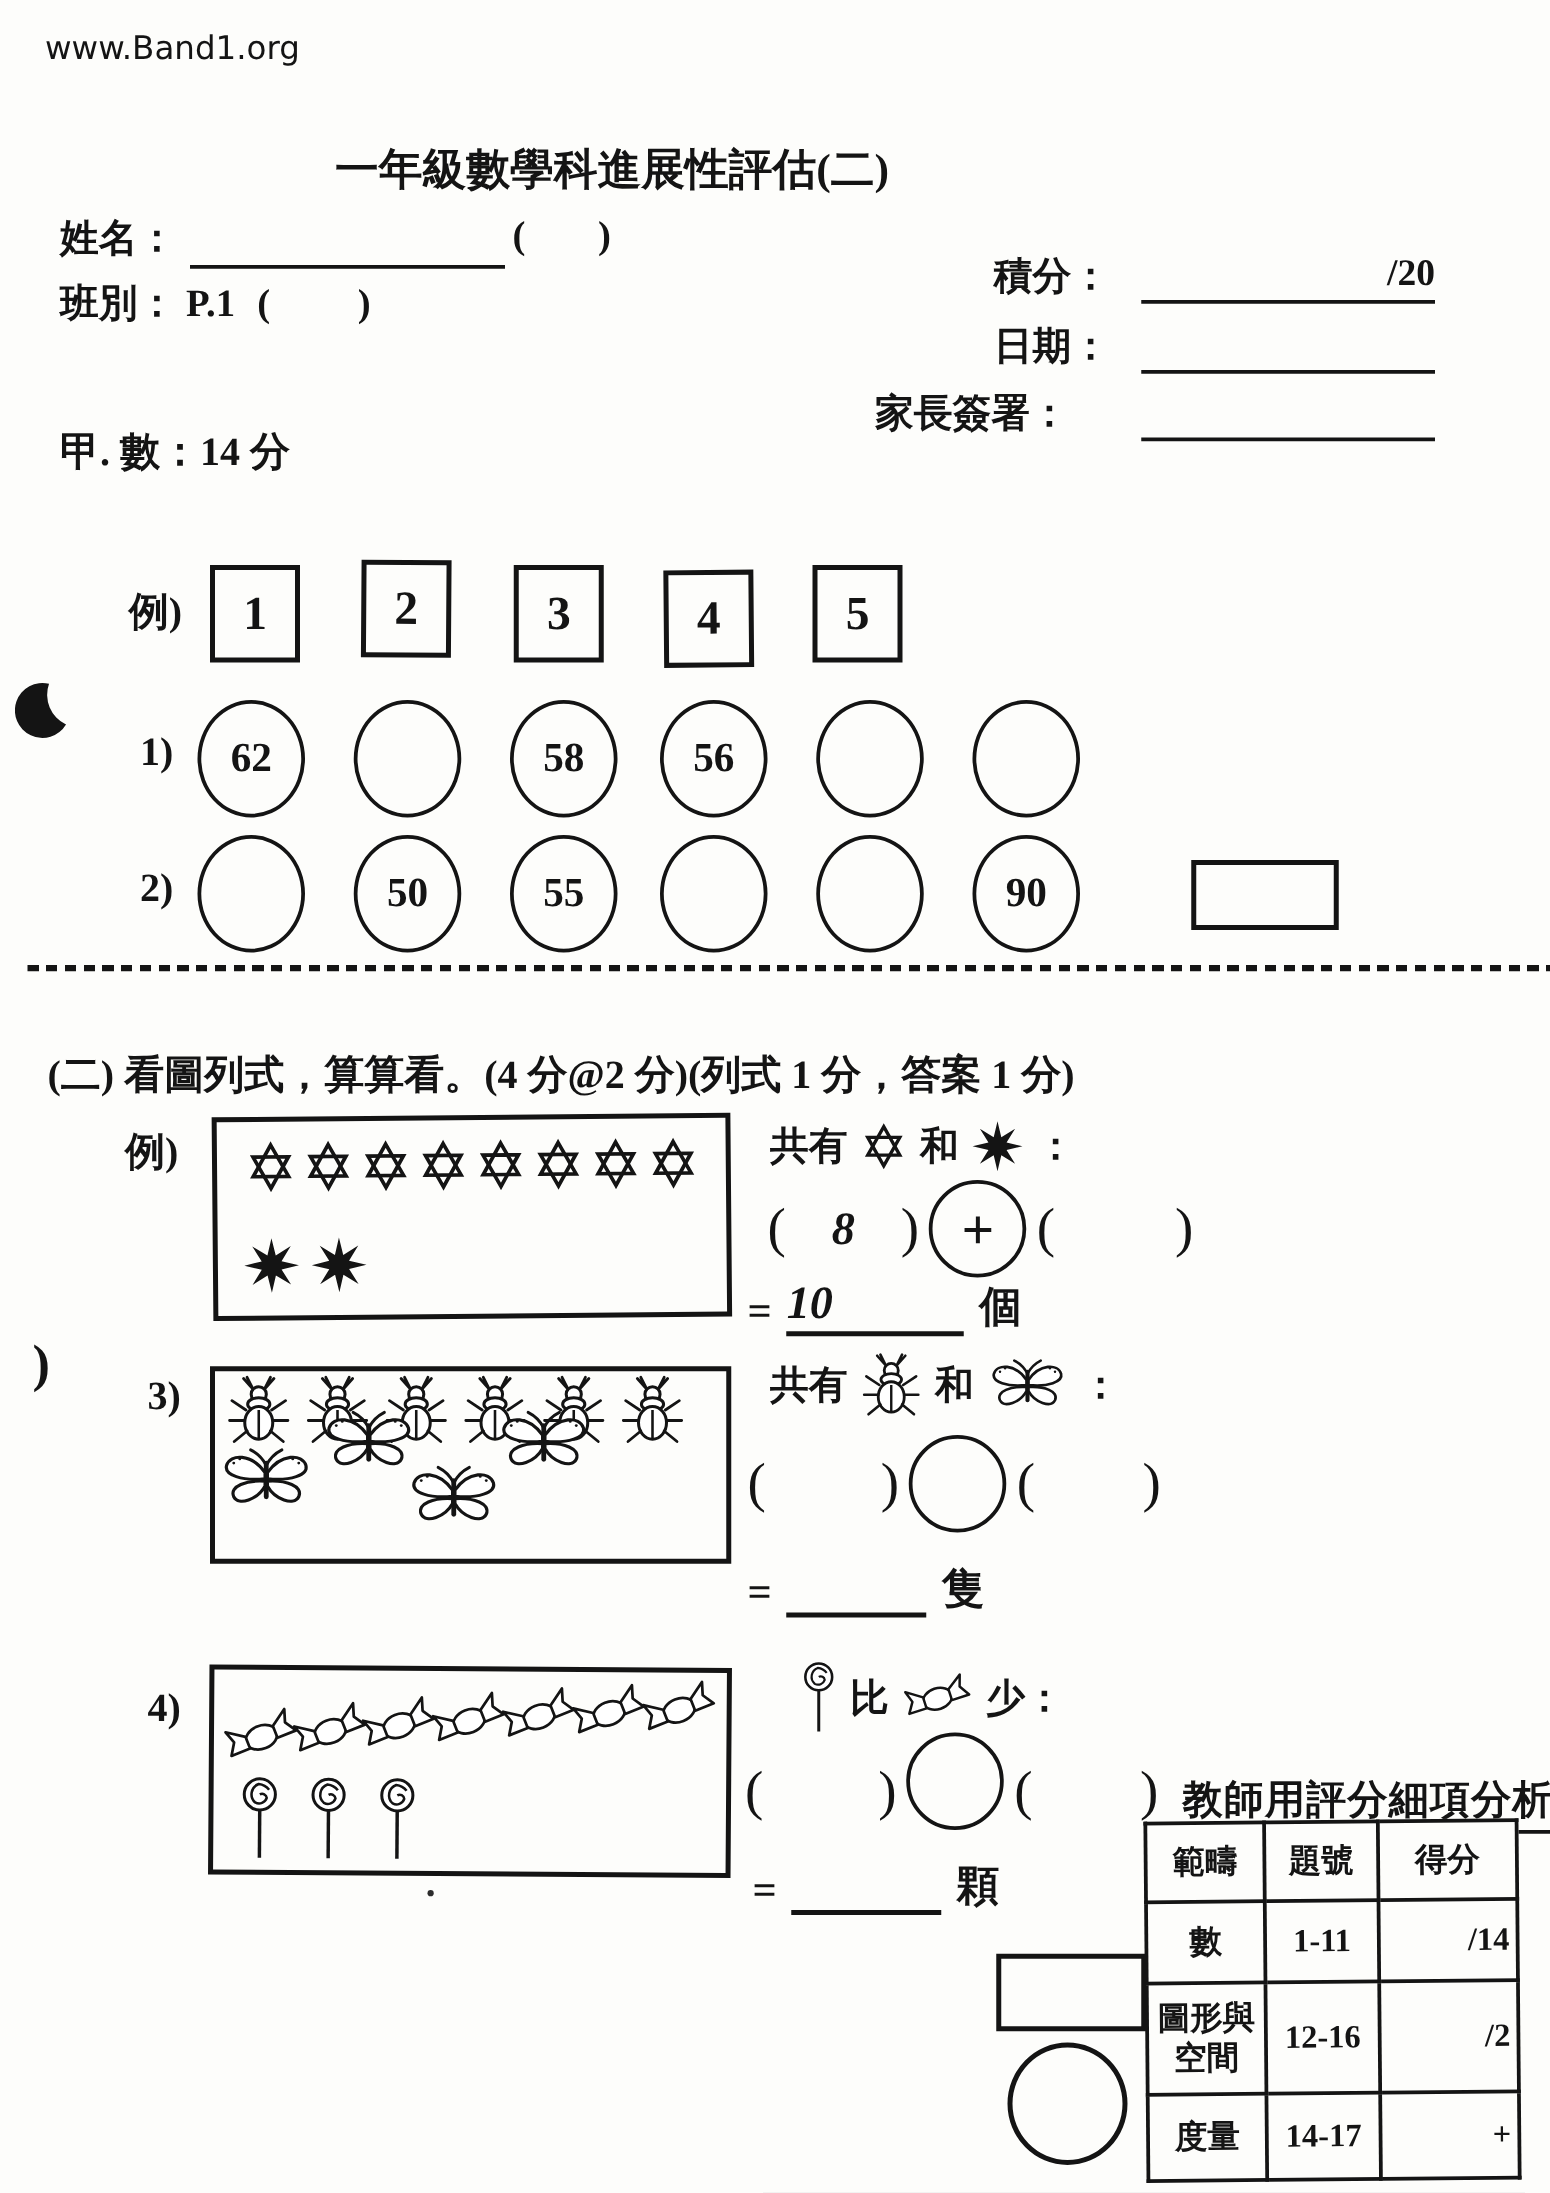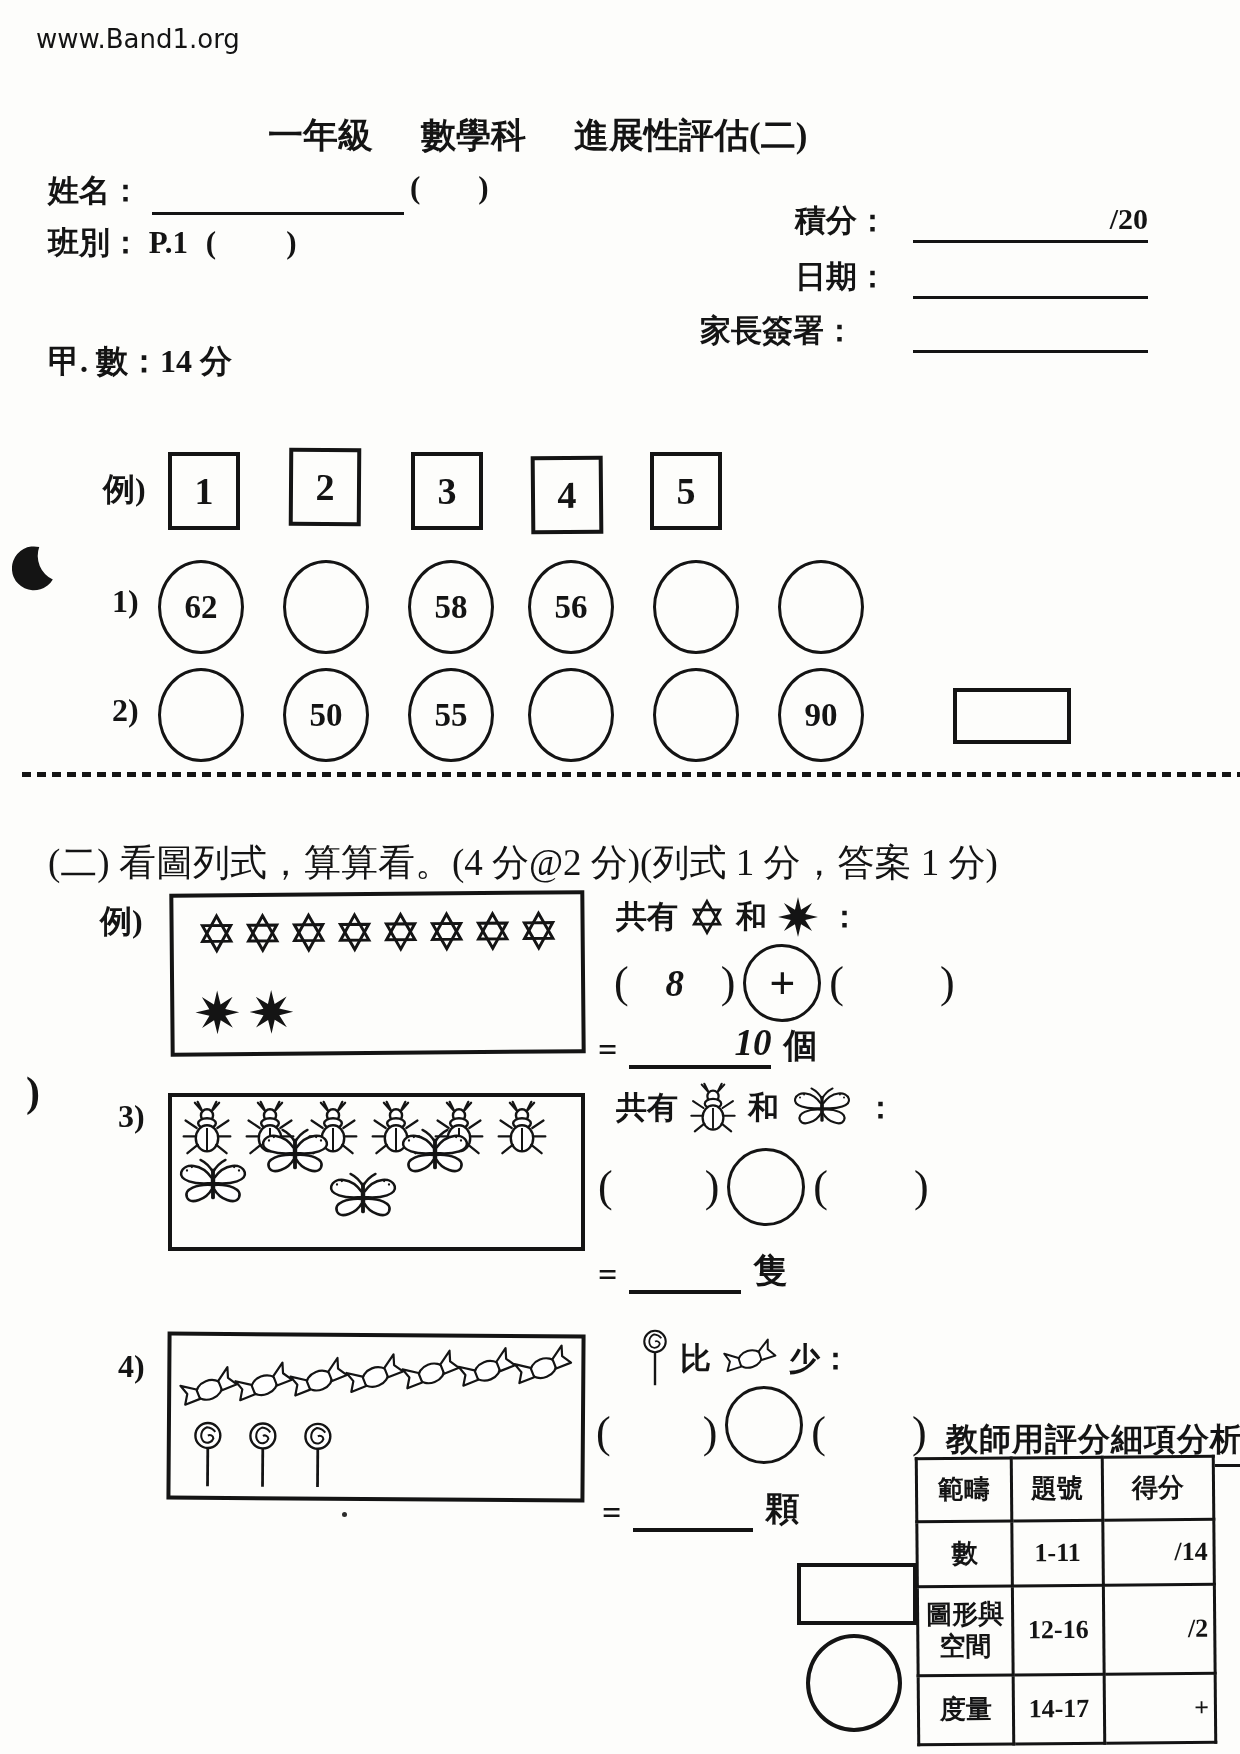--- a/index.html
+++ b/index.html
@@ -1,20 +1,20 @@
 <!DOCTYPE html>
 <html><head>
 <meta charset="utf-8">
 <style>
   html,body{margin:0;padding:0;background:#e9e9e9}
   .page{position:relative;width:1240px;height:1754px;margin:0 auto;background:#fdfdfb;
         color:#141414;font-family:"Liberation Serif","DejaVu Serif",serif;overflow:hidden}
   .abs{position:absolute}
   .watermark{font-family:"DejaVu Sans","Liberation Sans",sans-serif;font-size:26px}
-  .title{display:flex;gap:48px;font-size:35px;font-weight:bold;white-space:nowrap}
+  .title{display:flex;font-size:35px;font-weight:bold;white-space:nowrap}
   .lbl{font-size:31px;font-weight:bold;white-space:nowrap}
   .uline{border-bottom:3px solid #141414}
   .hline{position:absolute;height:42px;border-bottom:3px solid #141414;font-size:30px;font-weight:bold;
          text-align:right;line-height:42px}
   .parens{display:inline-flex;align-items:center}
   .gap{display:inline-block}
   .sq{position:absolute;width:64px;height:70px;border:4px solid #141414;display:flex;
       align-items:center;justify-content:center;font-size:38px;font-weight:bold}
   .circ{position:absolute;width:80px;height:88px;border:3.5px solid #141414;border-radius:50%;
         display:flex;align-items:center;justify-content:center;font-size:33px;font-weight:bold}
@@ -22,21 +22,21 @@
   .imgbox{position:absolute;border:4px solid #141414;background:#fdfdfb}
   .dashline{position:absolute;height:5px;
             background:repeating-linear-gradient(90deg,#141414 0 9px,transparent 9px 15px)}
   .prompt{position:absolute;display:flex;align-items:center;gap:10px;font-size:31px;font-weight:bold;white-space:nowrap}
   .eq{position:absolute;display:flex;align-items:center;font-size:44px}
   .eq .par{line-height:1}
   .eq .op{width:92px;text-align:center;font-size:37px;font-weight:bold;font-style:italic}
   .opcirc{width:72px;height:72px;border:3.5px solid #141414;border-radius:50%;display:flex;
           align-items:center;justify-content:center;font-size:46px;font-weight:bold;margin:0 8px;flex:none}
   .ans{position:absolute;display:flex;align-items:flex-end;gap:12px;font-size:34px;font-weight:bold}
-  .blank{display:inline-block;border-bottom:4px solid #141414;text-align:right;
+  .blank{display:inline-block;border-bottom:4px solid #141414;text-align:left;
          font-style:italic;font-size:37px;line-height:1.15}
   .gtitle{position:absolute;font-size:32px;font-weight:bold;border-bottom:3px solid #141414;
           padding-bottom:2px;letter-spacing:1px;white-space:nowrap}
   .gtable{position:absolute;border-collapse:collapse;background:#fdfdfb}
   .gtable th,.gtable td{border:3.5px solid #141414;font-size:26px;font-weight:bold;
           text-align:center;padding:2px 4px;line-height:1.25}
   .gtable .score{text-align:right;padding-right:5px}
   .icon{display:block}
   .stars{display:flex;gap:4px}
   .bursts{display:flex;gap:8px}
@@ -171,21 +171,21 @@
   <div class="circ" style="left:158px;top:668px"></div>
   <div class="circ" style="left:283px;top:668px">50</div>
   <div class="circ" style="left:408px;top:668px">55</div>
   <div class="circ" style="left:528px;top:668px"></div>
   <div class="circ" style="left:653px;top:668px"></div>
   <div class="circ" style="left:778px;top:668px">90</div>
   <div class="abs" style="left:953px;top:688px;width:110px;height:48px;border:4px solid #141414"></div>
 
   <div class="dashline" style="left:22px;top:772px;width:1218px"></div>
 
-  <div class="abs" style="left:48px;top:838px;font-size:37px;font-weight:normal">(二) 看圖列式，算算看。(4 分@2 分)(列式 1 分，答案 1 分)</div>
+  <div class="abs" style="left:38px;top:838px;font-size:32px;font-weight:bold">(二) 看圖列式，算算看。(4 分@2 分)(列式 1 分，答案 1 分)</div>
 
   <div class="abs qlabel" style="left:100px;top:900px">例)</div>
   <div class="imgbox t1" style="left:170px;top:892px;width:407px;height:155px">
     <div class="abs stars" style="left:22px;top:14px">
         <svg class="icon" width="42" height="44">
           <use href="#sym-star"></use>
         </svg>
         <svg class="icon" width="42" height="44">
           <use href="#sym-star"></use>
         </svg>

